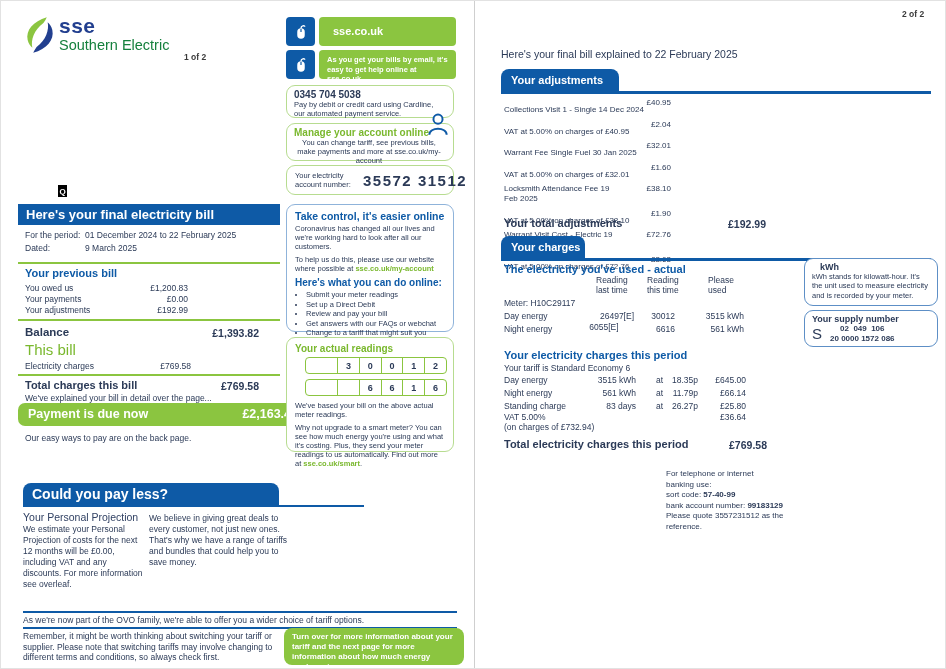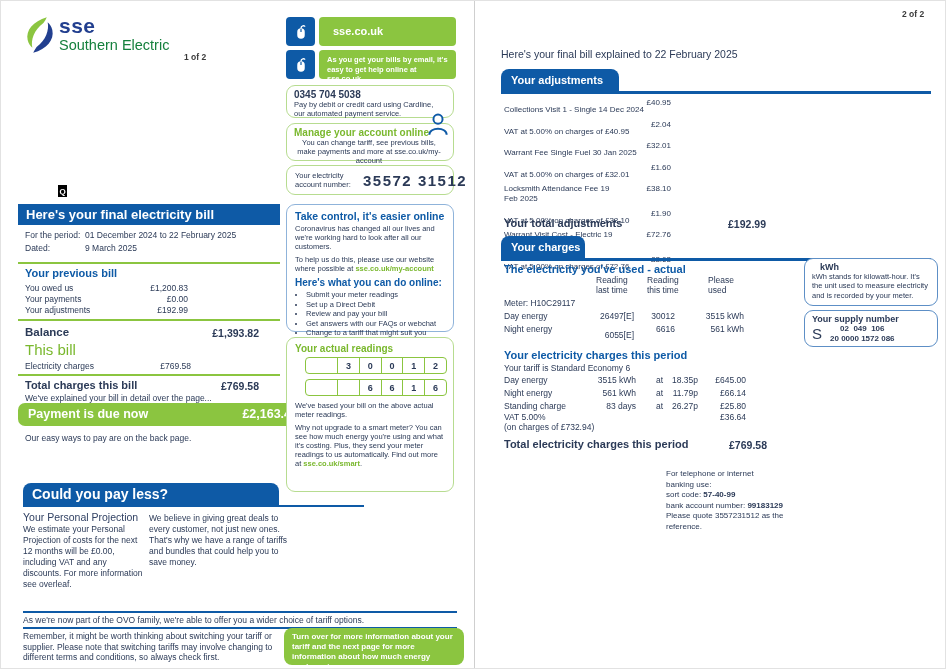--- a/index.html
+++ b/index.html
@@ -148,21 +148,21 @@
     <div class="nw b bluetext" style="font-size:10px;margin-top:4px;">Here's what you can do online:</div>
     <ul class="tc">
       <li>Submit your meter readings</li>
       <li>Set up a Direct Debit</li>
       <li>Review and pay your bill</li>
       <li>Get answers with our FAQs or webchat</li>
       <li>Change to a tariff that might suit you better</li>
     </ul>
   </div>
 
-  <div class="abs roundbox gborder" style="left:285px;top:336px;width:168px;height:155px;padding:5px 8px;">
+  <div class="abs roundbox gborder" style="left:285px;top:336px;width:168px;height:115px;padding:5px 8px;">
     <div class="nw b greentext" style="font-size:10px;">Your actual readings</div>
     <div class="mrow" style="margin:3px 0 0 10px;">
       <span class="mcell"></span>
       <span class="mcell">3</span>
       <span class="mcell">0</span>
       <span class="mcell">0</span>
       <span class="mcell">1</span>
       <span class="mcell">2</span>
     </div>
     <div class="mrow" style="margin:5px 0 0 10px;">
@@ -219,21 +219,21 @@
   </div>
 
   <div class="abs nw body85" style="left:503px;top:297px;">Meter: H10C29117</div>
 
   <div class="abs nw body85" style="left:503px;top:310px;">Day energy</div>
   <div class="abs r body85" style="left:573px;top:310px;width:60px;">26497[E]</div>
   <div class="abs r body85" style="left:614px;top:310px;width:60px;">30012</div>
   <div class="abs r body85" style="left:673px;top:310px;width:70px;">3515 kWh</div>
 
   <div class="abs nw body85" style="left:503px;top:323px;">Night energy</div>
-  <div class="abs r body85" style="left:573px;top:329px;width:60px;">6055[E]</div>
+  <div class="abs r body85" style="left:573px;top:321px;width:60px;text-align:center;">6055[E]</div>
   <div class="abs r body85" style="left:614px;top:323px;width:60px;">6616</div>
   <div class="abs r body85" style="left:673px;top:323px;width:70px;">561 kWh</div>
 
   <div class="abs roundbox bborder2" style="left:803px;top:257px;width:134px;height:48px;padding:3px 7px;">
     <div class="nw b" style="font-size:9px;padding-left:8px;">kWh</div>
     <div style="font-size:7.5px;line-height:9.3px;">kWh stands for kilowatt-hour. It's the unit used to measure electricity and is recorded by your meter.</div>
   </div>
   <div class="abs roundbox bborder2" style="left:803px;top:309px;width:134px;height:37px;padding:3px 7px;">
     <div class="nw b" style="font-size:9px;">Your supply number</div>
     <div style="display:flex;align-items:center;">

